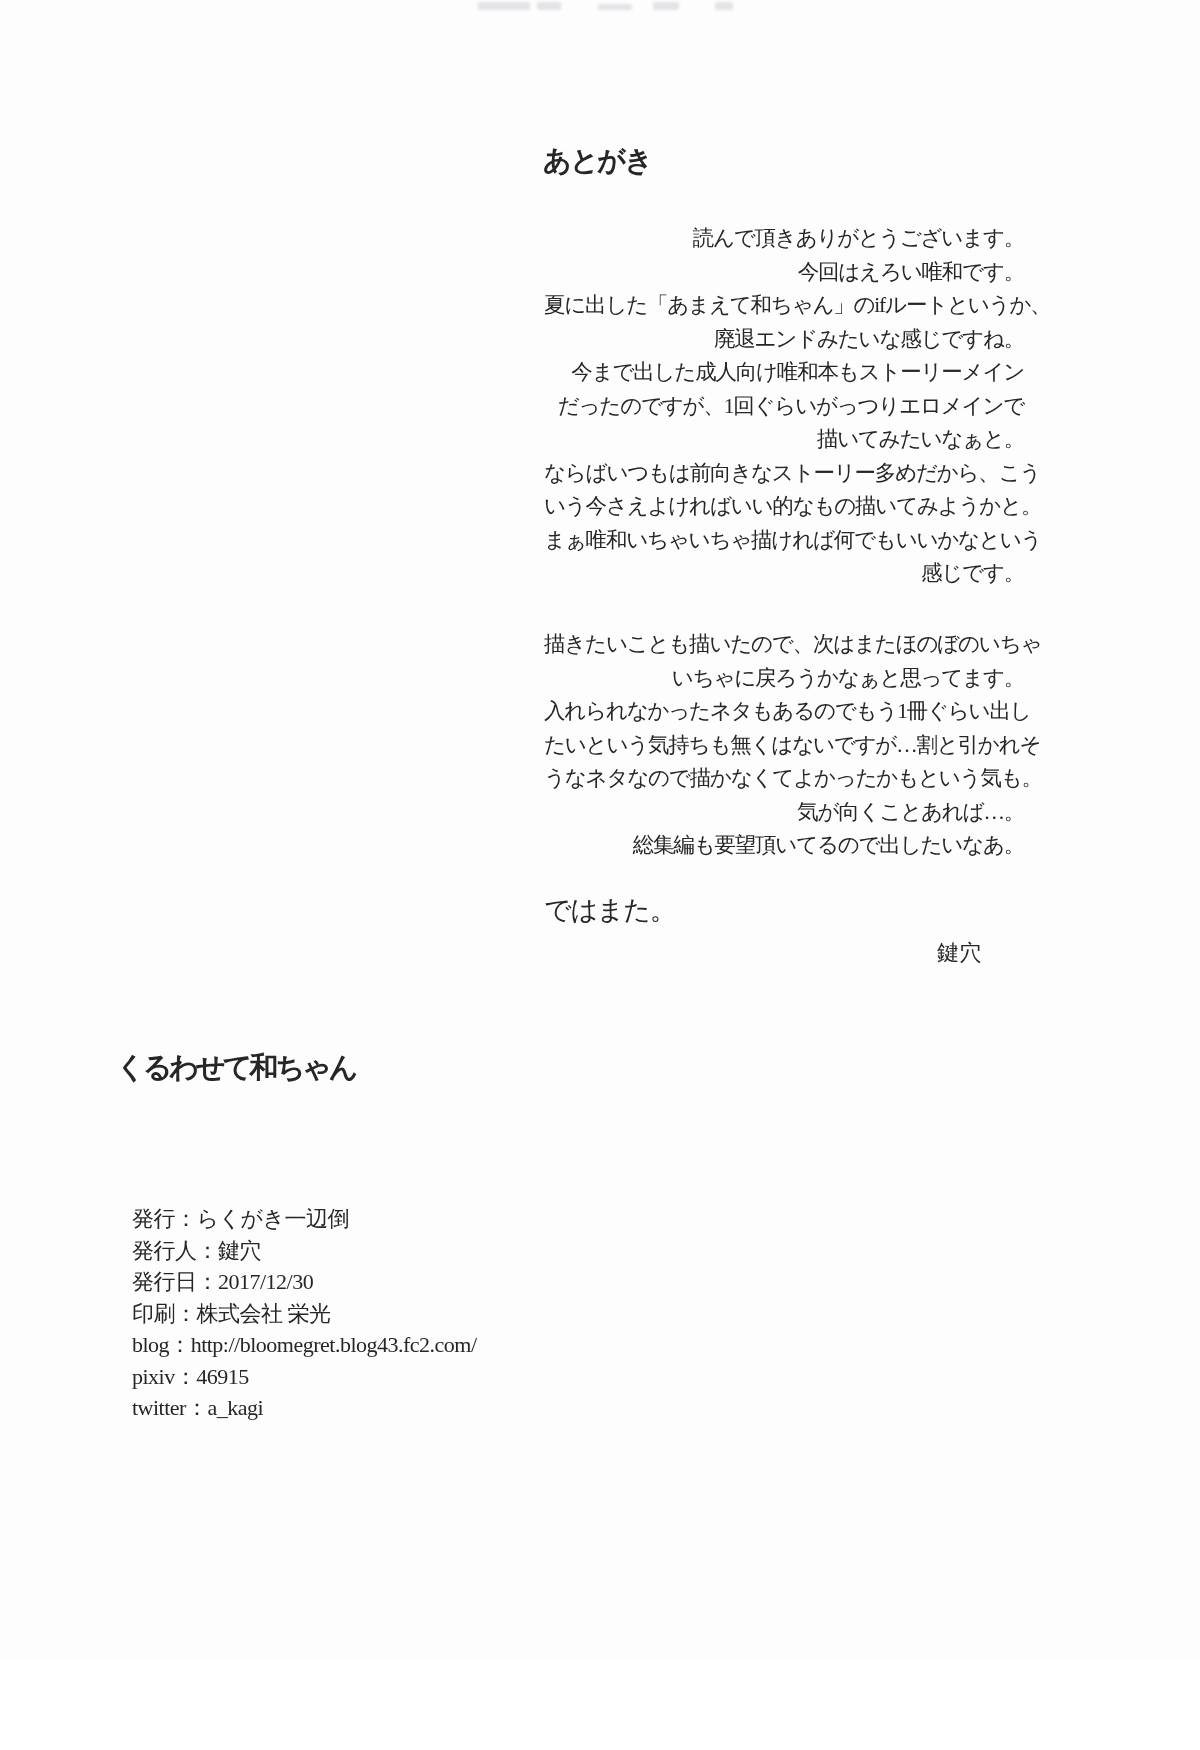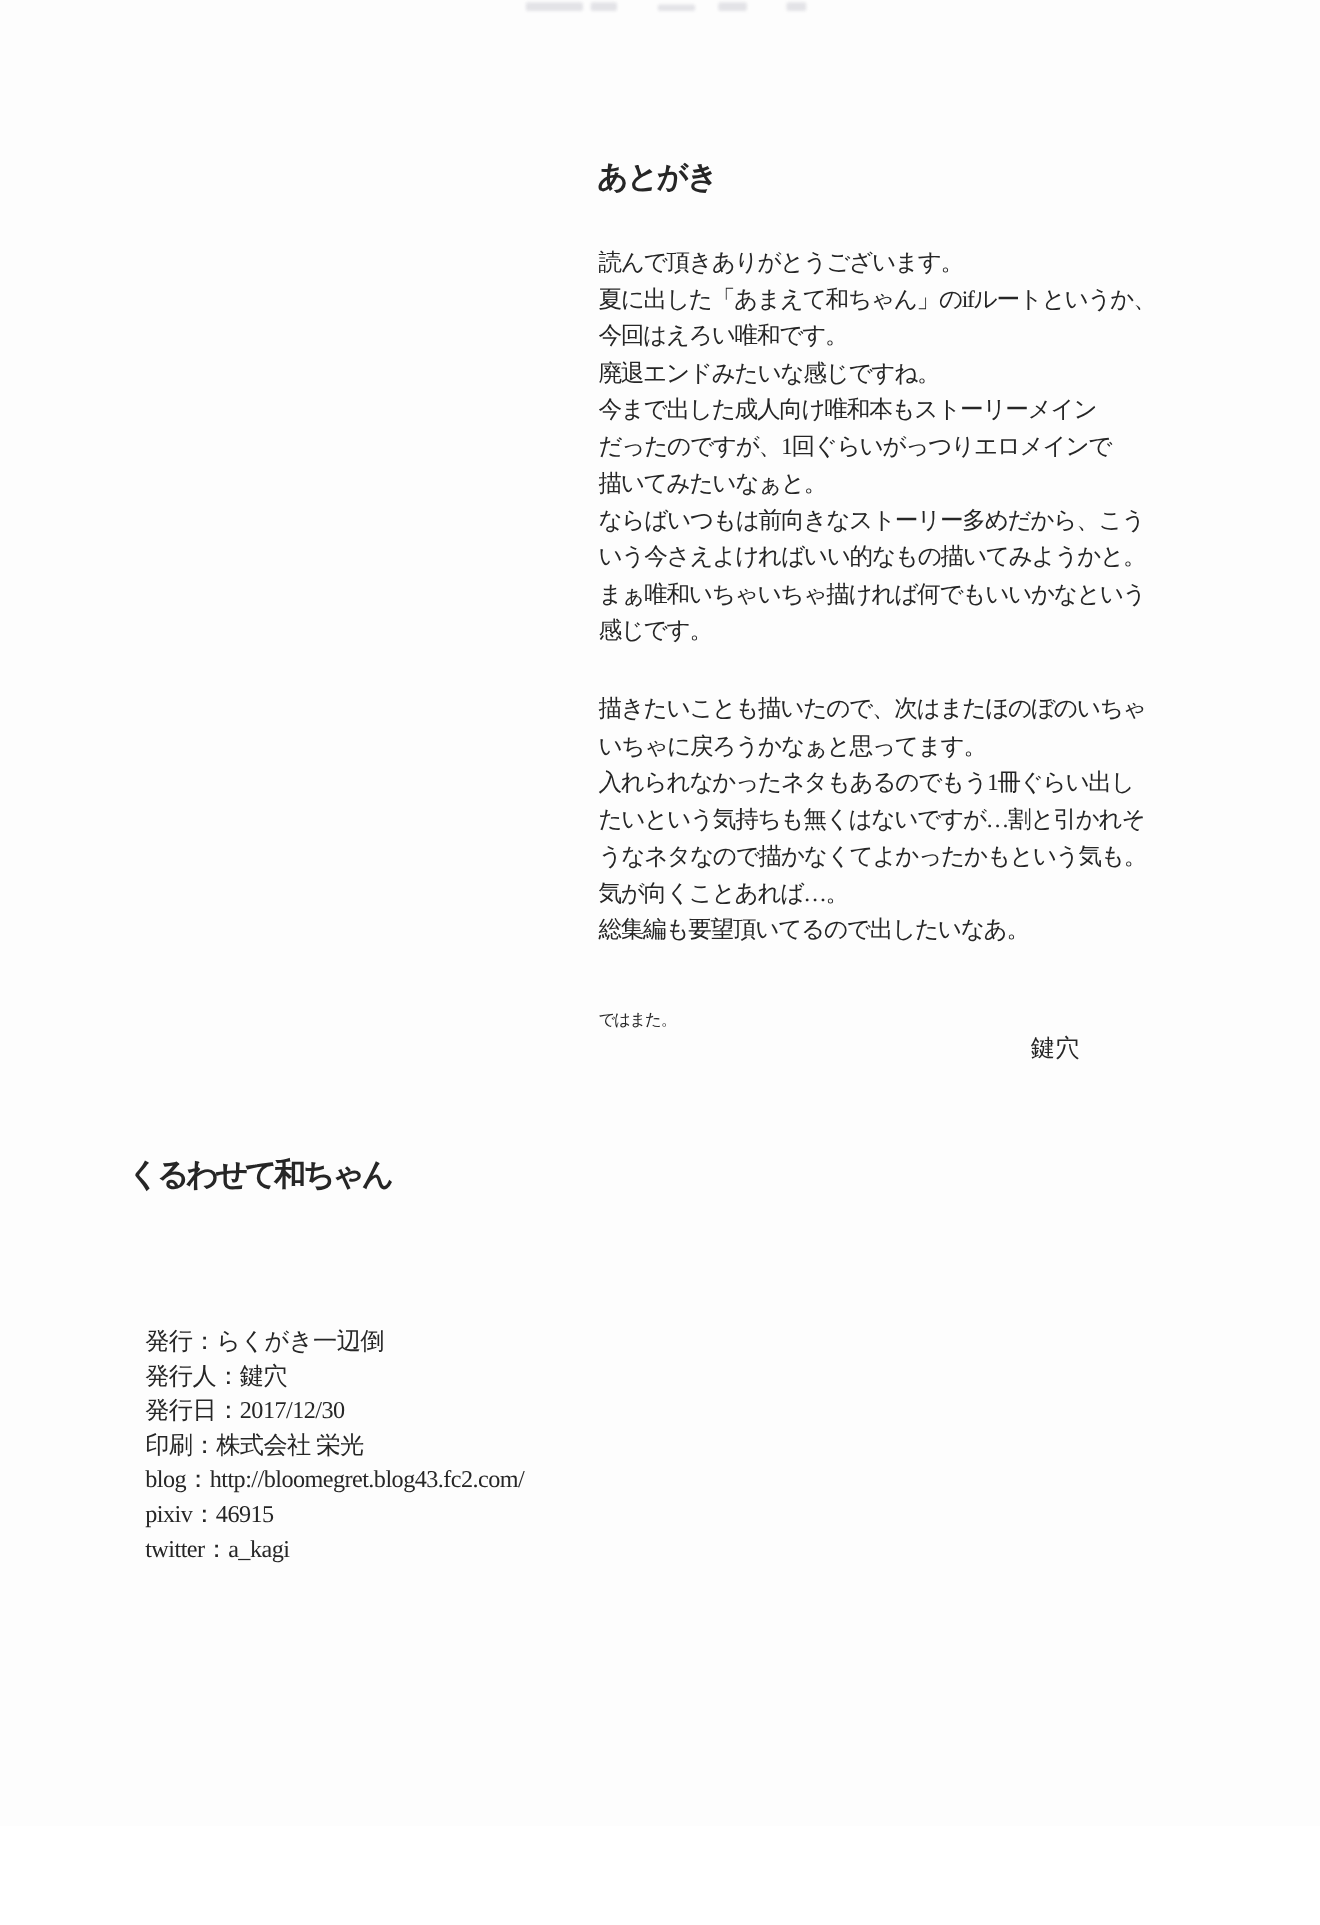--- a/index.html
+++ b/index.html
@@ -25,28 +25,27 @@
     letter-spacing:-1.5px;
     font-weight:600;
   }
   .para{
     left:544px;
     width:480px;
     font-size:21.5px;
     line-height:33.5px;
     letter-spacing:-1.2px;
   }
-  .para .line{height:33.5px;white-space:nowrap;}
+  .para .line{height:33.5px;white-space:nowrap;text-align:right;}
   .para1{top:222px;}
   .para2{top:628px;}
   .closing{
     left:544px; top:892px;
-    font-size:15px;
+    font-size:27px;
     letter-spacing:-1.2px;
-    margin-top:26px;
   }
   .signature{
     left:544px; top:938px;
     width:438px;
     text-align:right;
     font-size:22px;
     letter-spacing:0.5px;
   }
   .book-title{
     left:116px; top:1048px;
@@ -89,22 +88,22 @@
   <div class="bleed b1"></div>
   <div class="bleed b2"></div>
   <div class="bleed b3"></div>
   <div class="bleed b4"></div>
   <div class="bleed b5"></div>
 
   <div class="abs afterword-title">あとがき</div>
 
   <div class="abs para para1">
     <div class="line">読んで頂きありがとうございます。</div>
+    <div class="line">今回はえろい唯和です。</div>
     <div class="line">夏に出した「あまえて和ちゃん」のifルートというか、</div>
-    <div class="line">今回はえろい唯和です。</div>
     <div class="line">廃退エンドみたいな感じですね。</div>
     <div class="line">今まで出した成人向け唯和本もストーリーメイン</div>
     <div class="line">だったのですが、1回ぐらいがっつりエロメインで</div>
     <div class="line">描いてみたいなぁと。</div>
     <div class="line">ならばいつもは前向きなストーリー多めだから、こう</div>
     <div class="line">いう今さえよければいい的なもの描いてみようかと。</div>
     <div class="line">まぁ唯和いちゃいちゃ描ければ何でもいいかなという</div>
     <div class="line">感じです。</div>
   </div>
 

